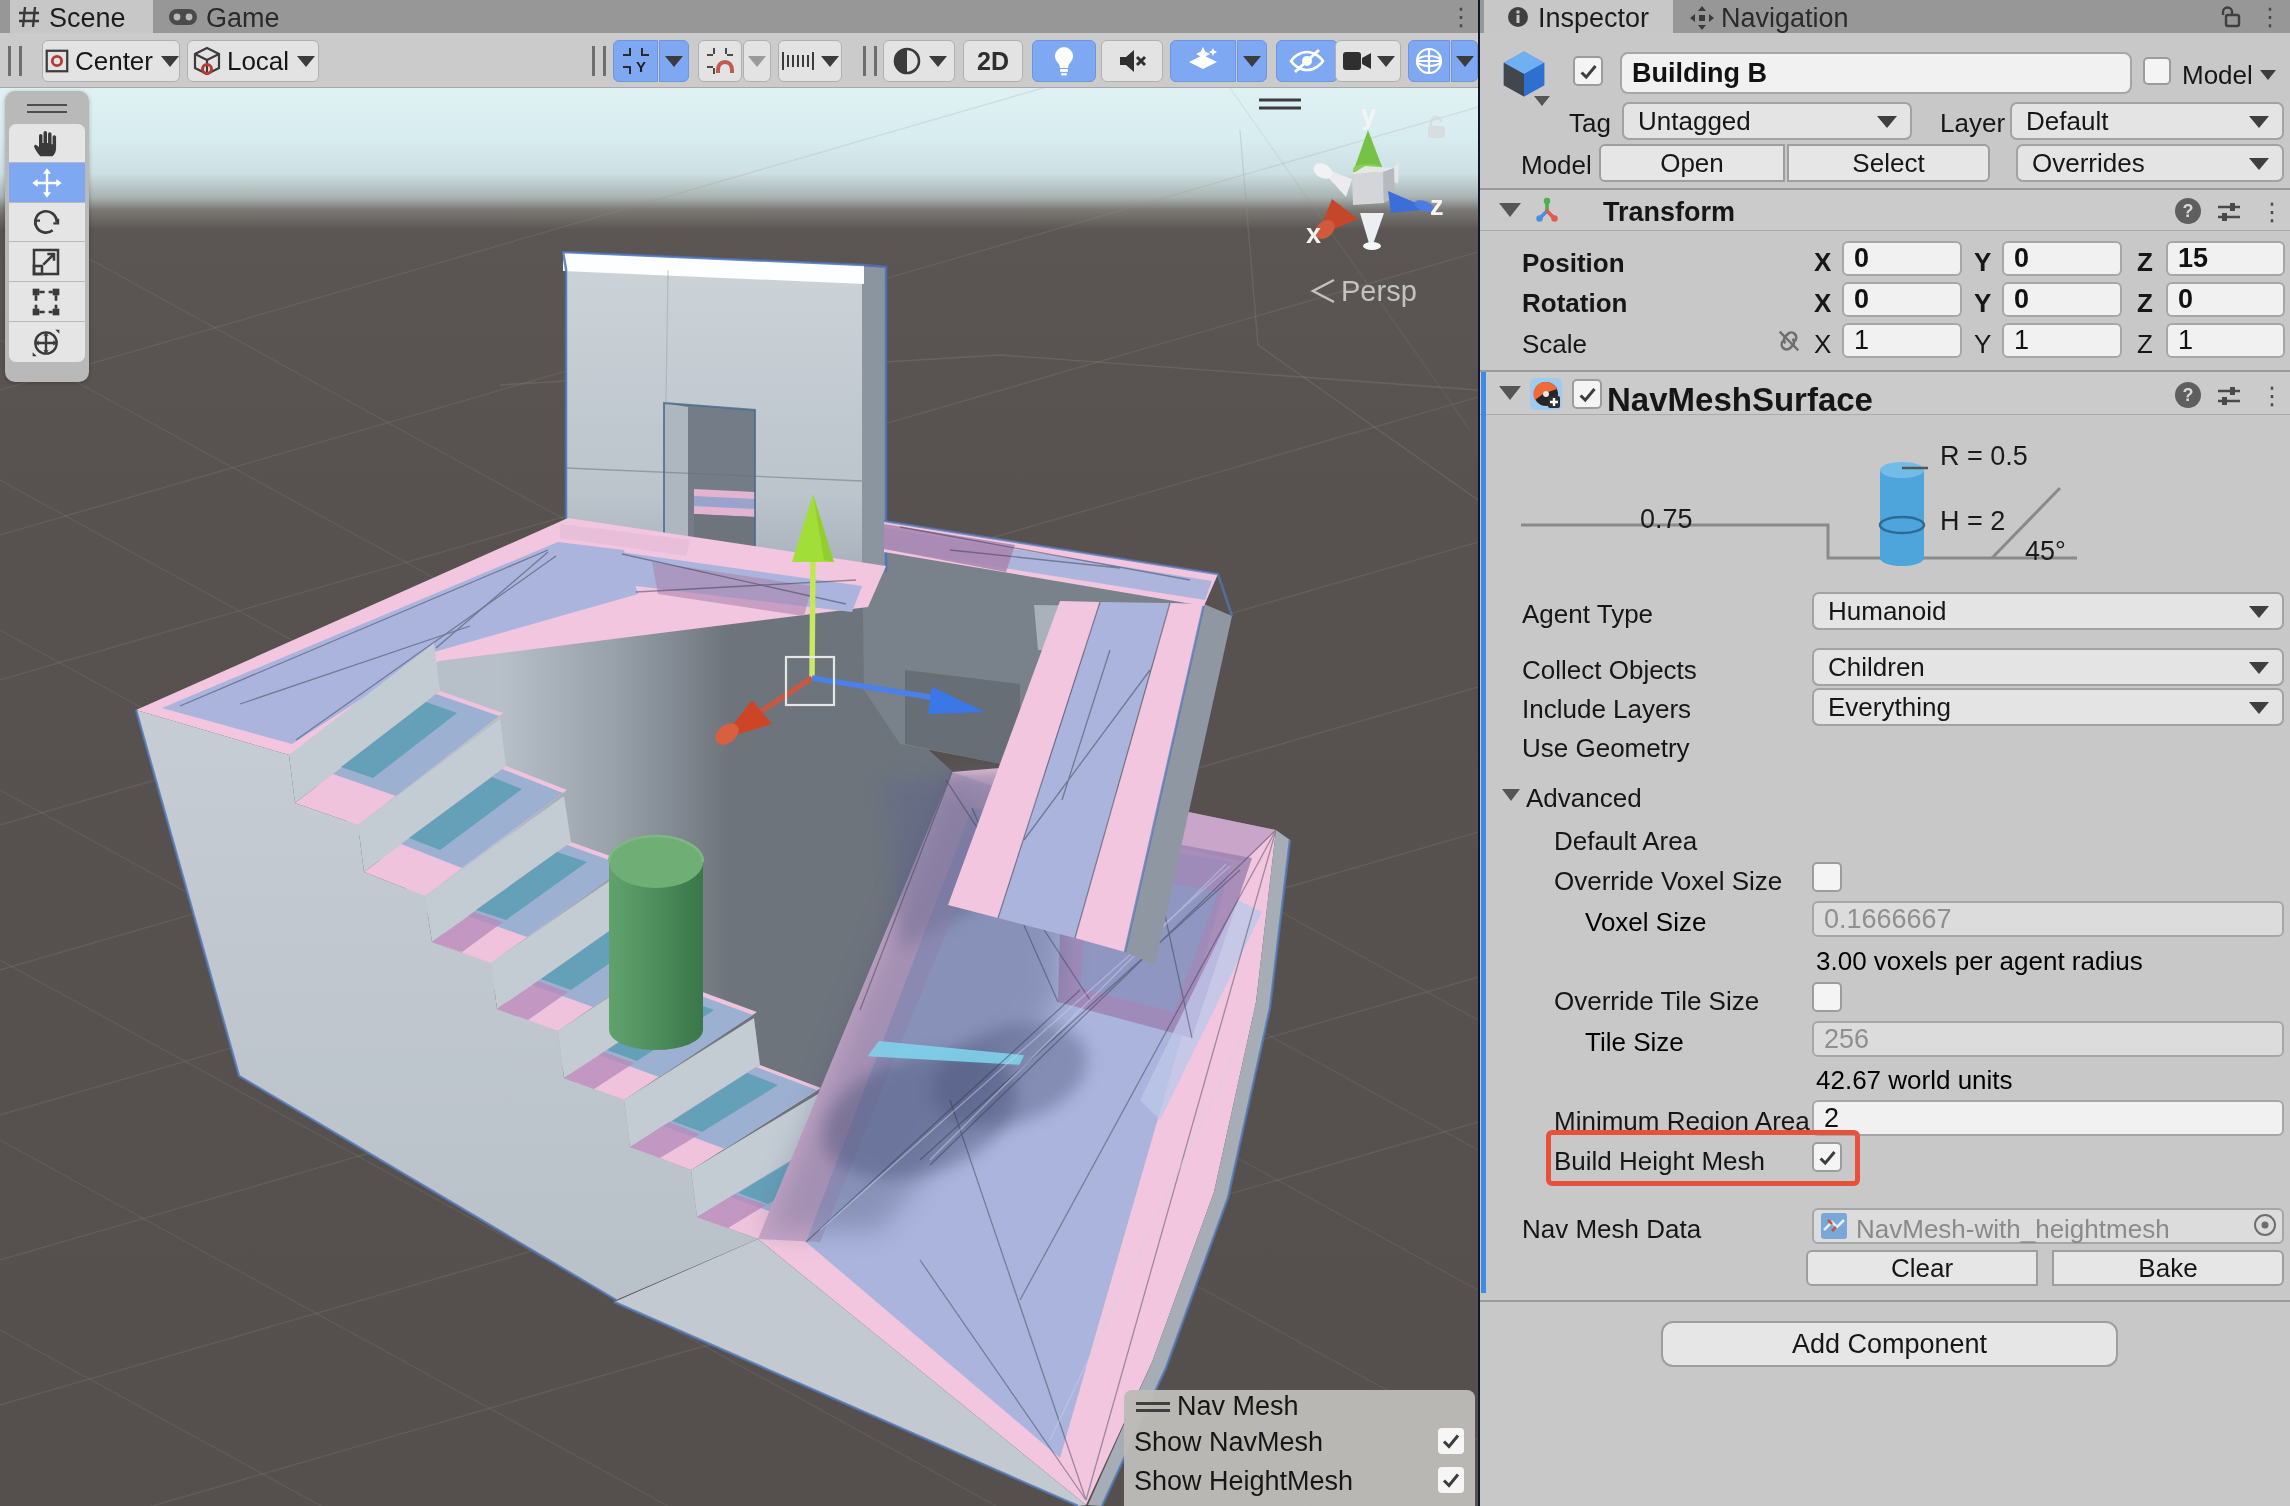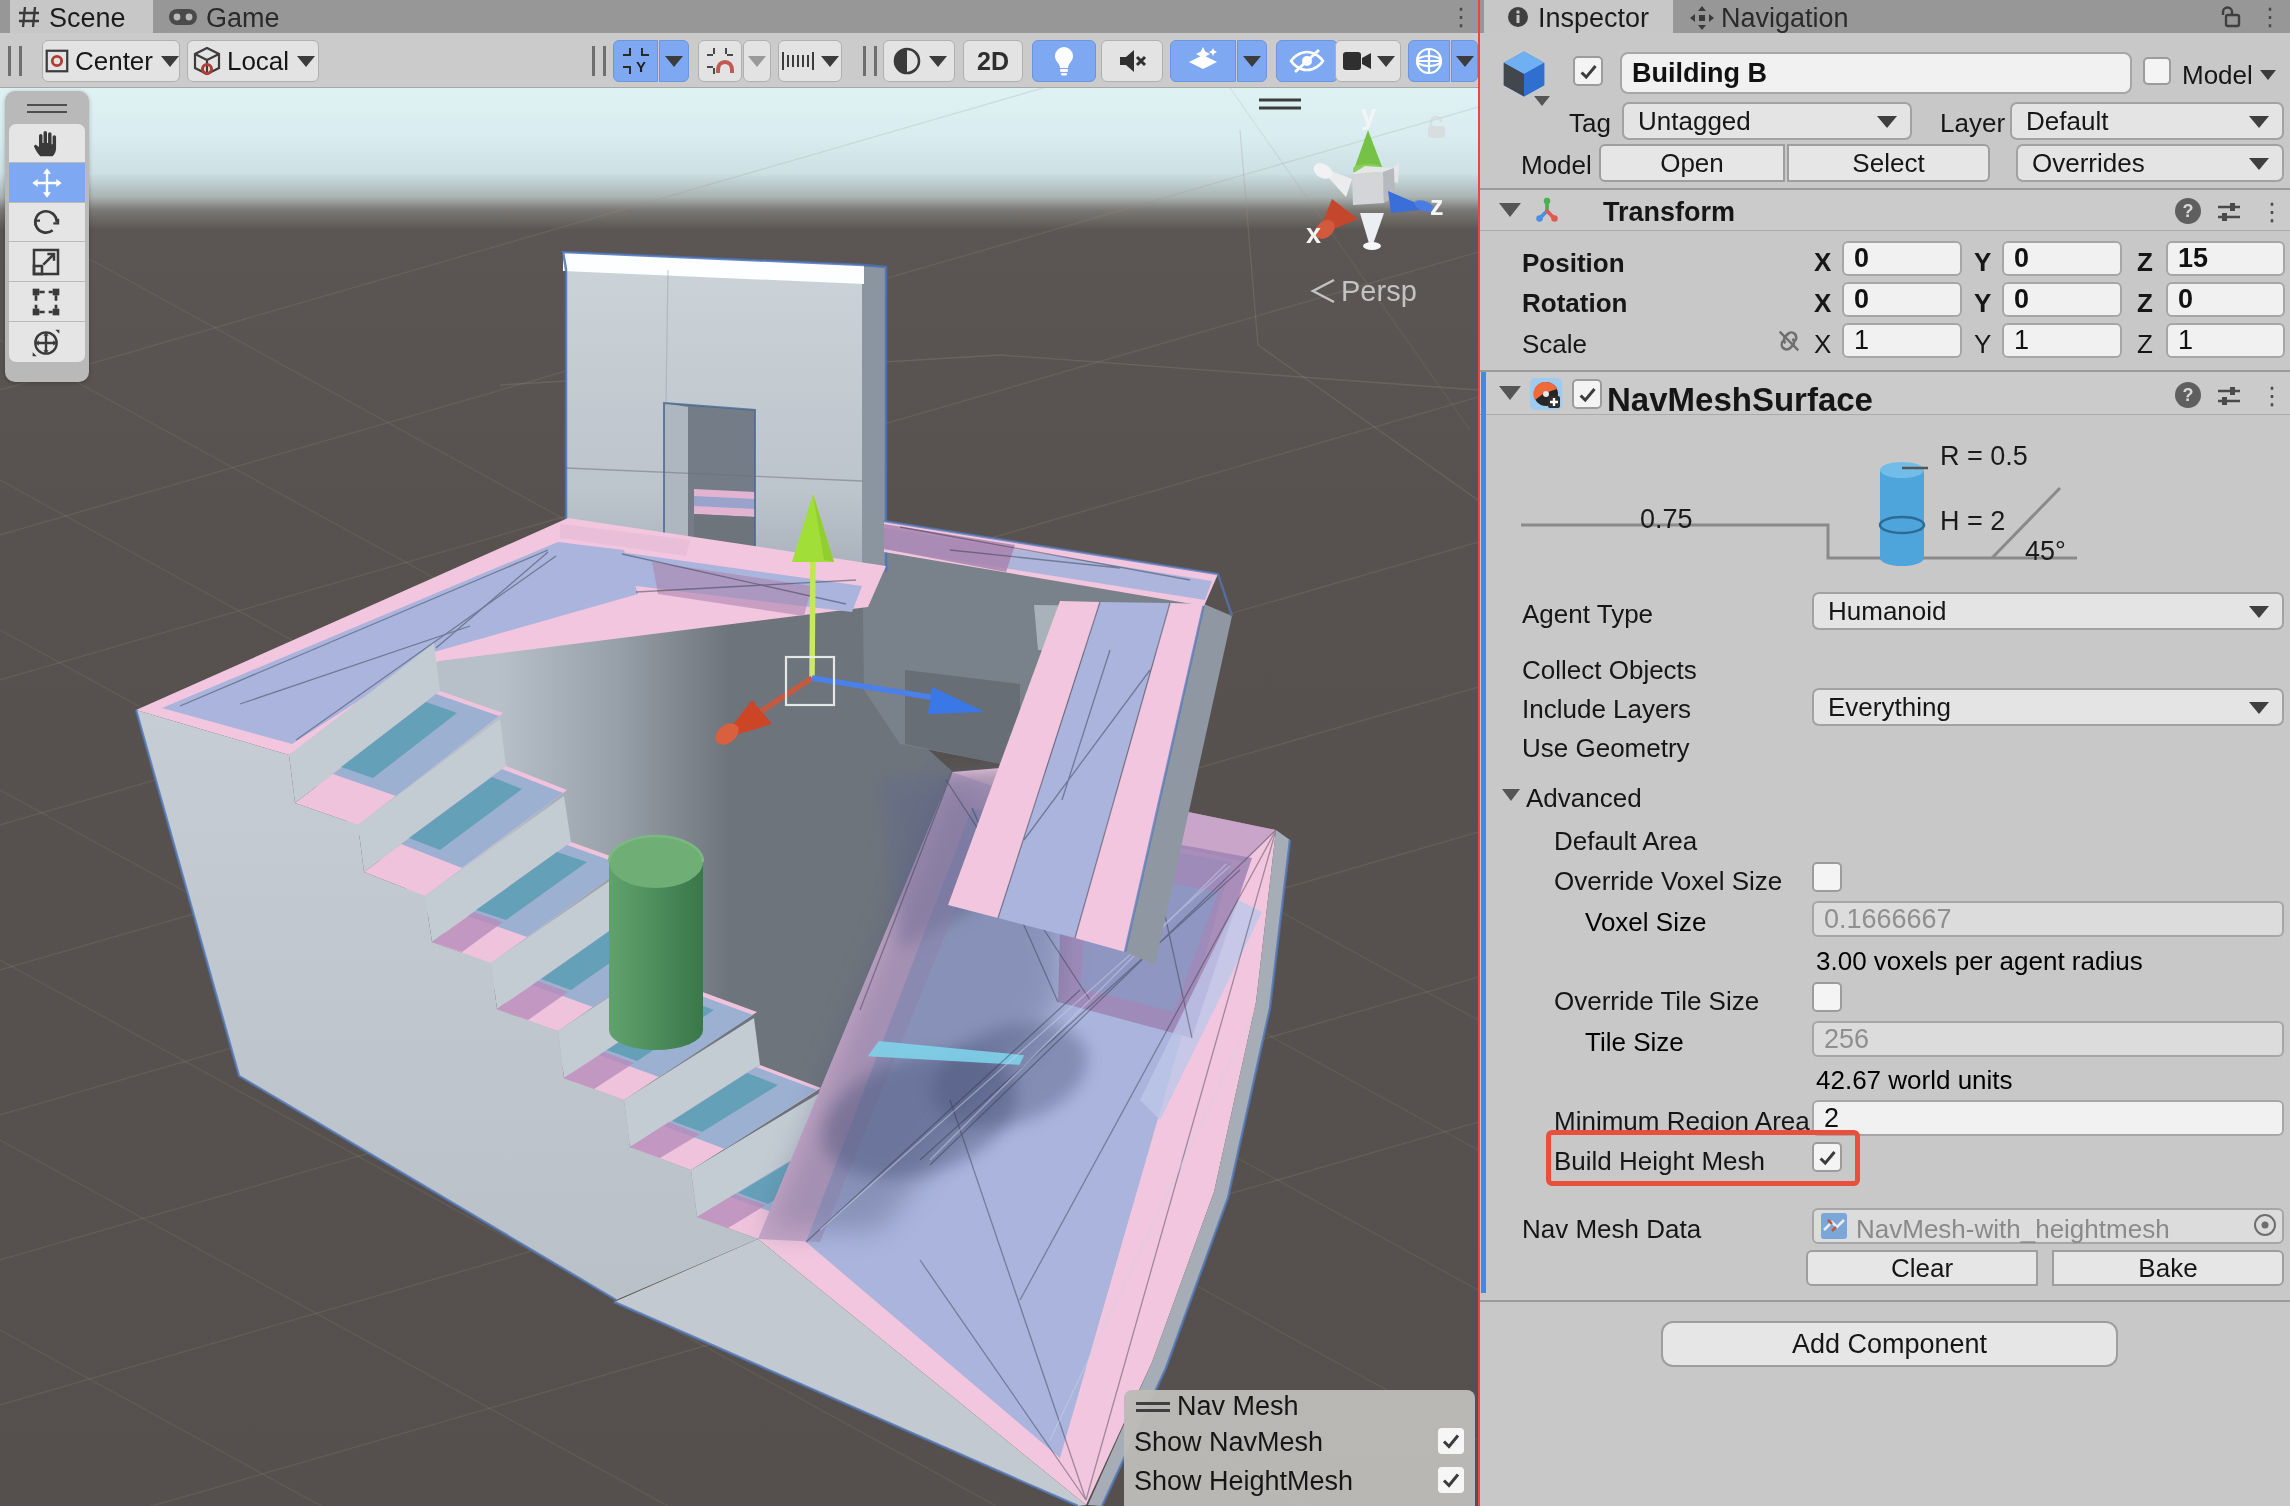--- a/index.html
+++ b/index.html
@@ -437,21 +437,21 @@
     <svg class="abs" style="left:313px;top:37px" width="28" height="28" viewBox="0 0 28 28">
         <rect x="1" y="1" width="26" height="26" rx="4" fill="#f6f6f6"></rect>
         <path d="M7 14.5l5 5 9-11" stroke="#3c3c3c" stroke-width="3" fill="none"></path>
       </svg>
     <svg class="abs" style="left:313px;top:76px" width="28" height="28" viewBox="0 0 28 28">
         <rect x="1" y="1" width="26" height="26" rx="4" fill="#f6f6f6"></rect>
         <path d="M7 14.5l5 5 9-11" stroke="#3c3c3c" stroke-width="3" fill="none"></path>
       </svg>
   </div>
 </div>
-<div class="abs" style="left:1478px;top:0;width:812px;height:1506px;background:#c8c8c8;border-left:2px solid #ef4444">
+<div class="abs" style="left:1478px;top:0;width:812px;height:1506px;background:#c8c8c8;border-left:2px solid #0f172a">
 <div class="abs" style="left:0;top:0;width:812px;height:33px;background:#979797">
 <div class="abs" style="left:4px;top:0;width:189px;height:33px;background:#c7c7c7"></div>
 <svg class="abs" style="left:26px;top:5px" width="24" height="24" viewBox="0 0 24 24">
         <circle cx="12" cy="12" r="10" fill="#3f3f3f"></circle>
         <rect x="10.5" y="10" width="3" height="8" fill="#c7c7c7"></rect>
         <rect x="10.5" y="5.5" width="3" height="3" fill="#c7c7c7"></rect>
       </svg>
 <div class="L" style="left:58px;top:5px;font-size:27px;color:#1c1c1c">Inspector</div>
 <svg class="abs" style="left:210px;top:6px" width="24" height="24" viewBox="0 0 24 24">
         <g fill="#3a3a3a">
@@ -585,20 +585,21 @@
 <path d="M422 48h26" stroke="#555" stroke-width="2.5"></path>
       </g>
 <text x="460" y="45" font-size="27" fill="#1a1a1a" font-family="Liberation Sans">R = 0.5</text>
 <text x="160" y="108" font-size="27" fill="#1a1a1a" font-family="Liberation Sans">0.75</text>
 <text x="460" y="110" font-size="27" fill="#1a1a1a" font-family="Liberation Sans">H = 2</text>
 <text x="545" y="140" font-size="27" fill="#1a1a1a" font-family="Liberation Sans">45°</text>
 </svg>
 <div class="L" style="left:42px;top:601px">Agent Type</div>
     <div class="dd" style="left:332px;top:592px;width:472px;height:38px">Humanoid<div class="ar"></div></div>
 <div class="L" style="left:42px;top:657px">Collect Objects</div>
+    <div class="dd" style="left:332px;top:648px;width:472px;height:38px">Children<div class="ar"></div></div>
 <div class="L" style="left:42px;top:696px">Include Layers</div>
     <div class="dd" style="left:332px;top:688px;width:472px;height:38px">Everything<div class="ar"></div></div>
 <div class="L" style="left:42px;top:735px">Use Geometry</div>
 <div class="fold" style="left:22px;top:789px;border-left-width:9px;border-right-width:9px;border-top-width:12px"></div>
 <div class="L" style="left:46px;top:785px">Advanced</div>
 <div class="L" style="left:74px;top:828px">Default Area</div>
 <div class="L" style="left:74px;top:868px">Override Voxel Size</div>
     <div class="cb" style="left:332px;top:862px"></div>
 <div class="L G" style="left:105px;top:909px">Voxel Size</div>
     <div class="fl di" style="left:332px;top:901px;width:472px;height:36px">0.1666667</div>

